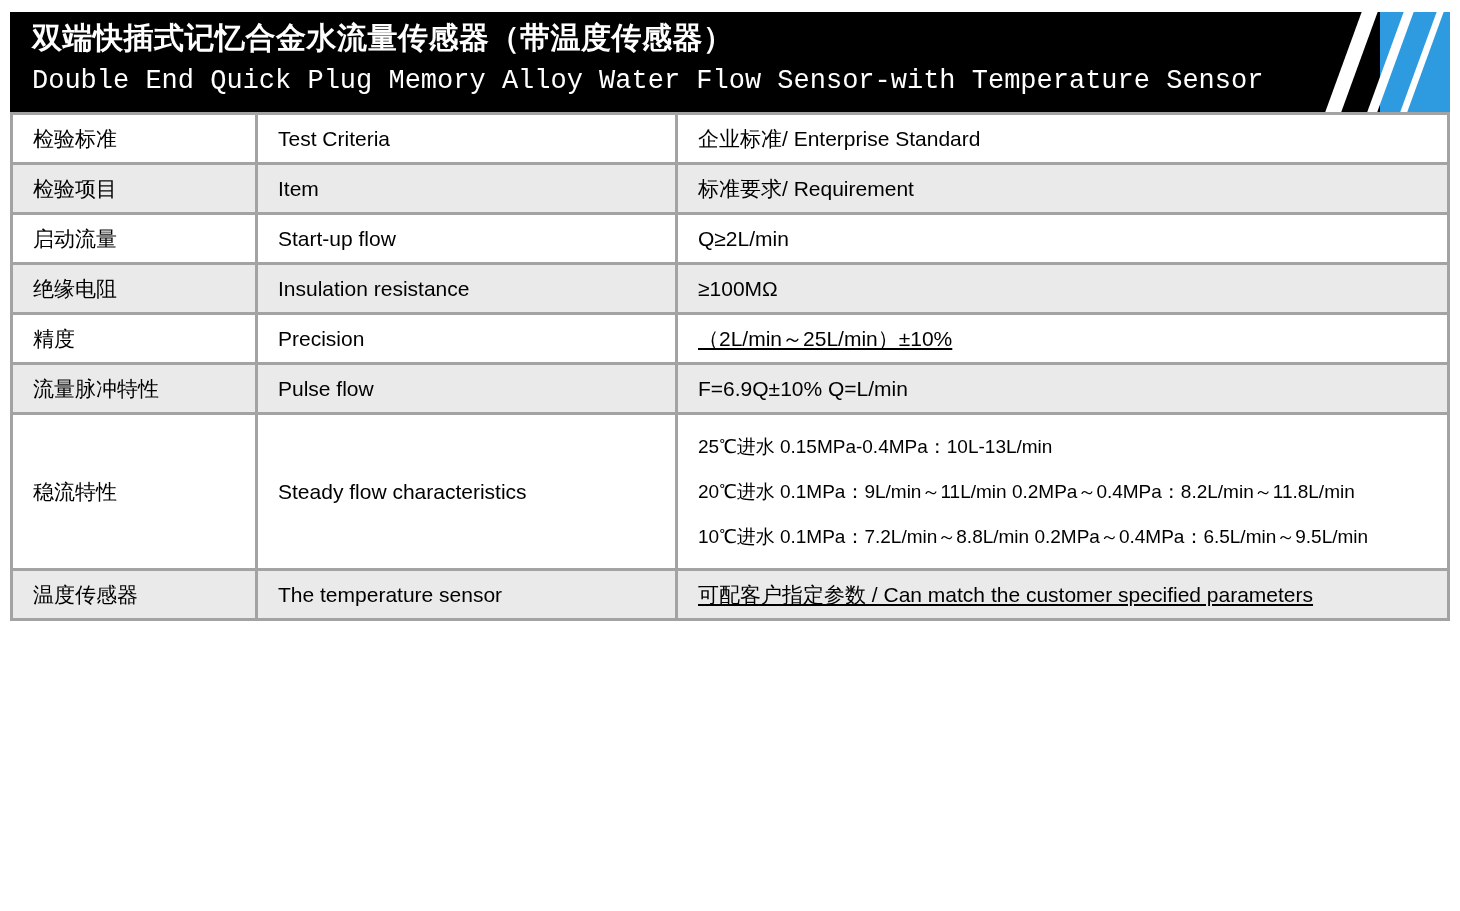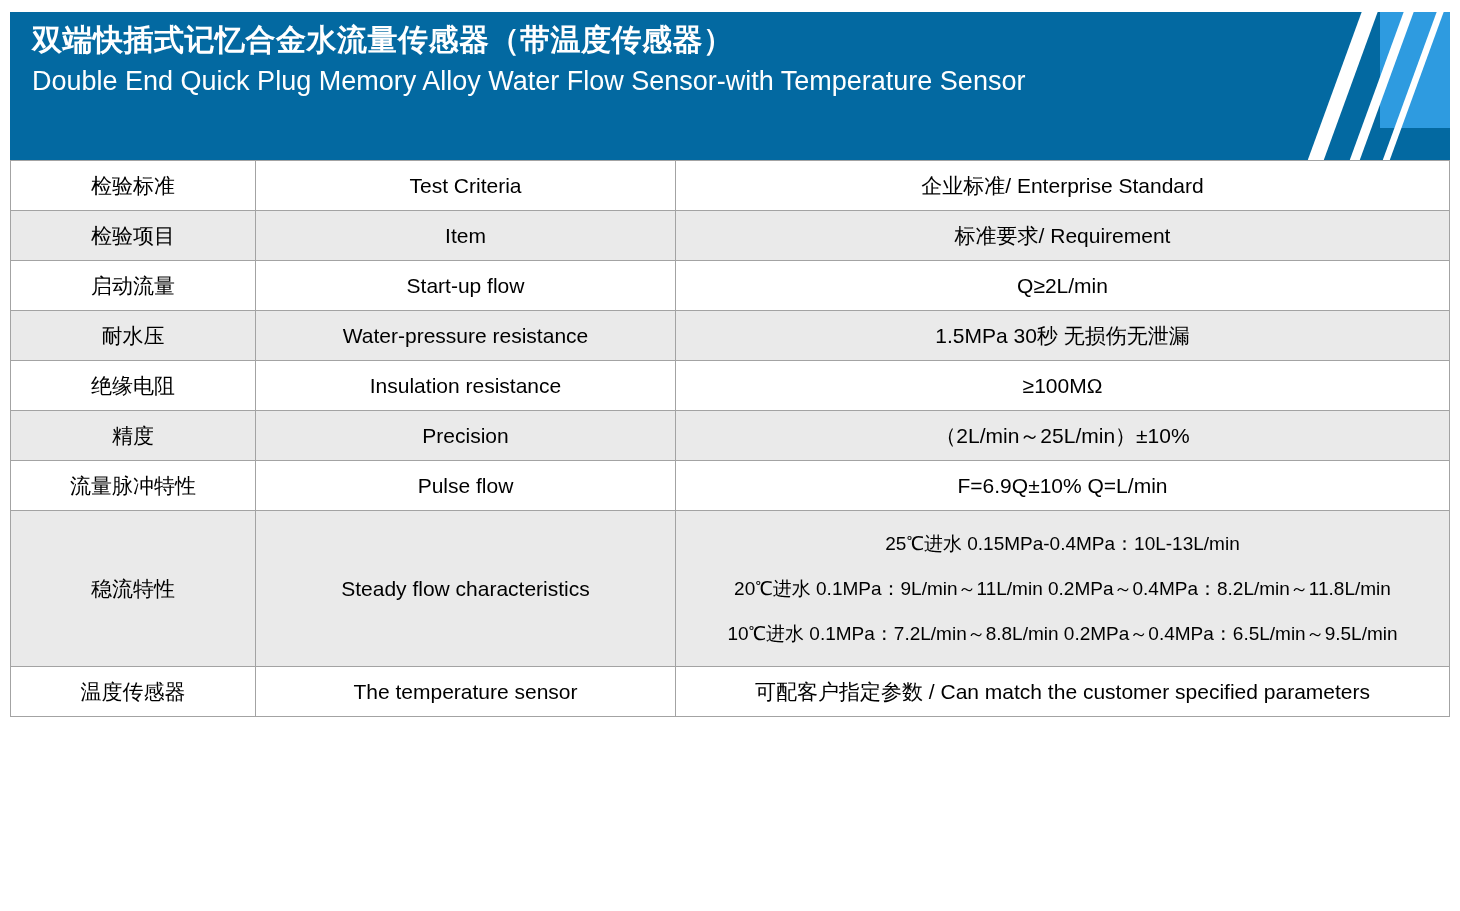--- a/index.html
+++ b/index.html
@@ -17,23 +17,24 @@
   .sheet {
     position: relative;
     width: 1460px;
     height: 911px;
     box-sizing: border-box;
     padding: 12px 10px 0 10px;
   }
   
   .header {
     position: relative;
-    height: 148px;
-    background: #0369a1;
+    height: 100px;
+    background: #000000;
     overflow: hidden;
+    font-family: Liberation Mono, monospace;
   }
   .header-text {
     position: relative;
     z-index: 3;
     padding: 6px 0 0 22px;
     color: #ffffff;
   }
   .title-cn {
     font-size: 30px;
     font-weight: bold;
@@ -69,28 +70,27 @@
     z-index: 1;
   }
   
   table.spec {
     width: 100%;
     border-collapse: collapse;
     table-layout: fixed;
     margin-top: 0;
   }
   table.spec td {
-    border: 1px solid #a3a3a3;
+    border: 3px solid #a3a3a3;
     padding: 0 20px;
     vertical-align: middle;
     font-size: 21px;
     line-height: 28px;
     height: 50px;
     box-sizing: border-box;
-    text-align: center;
   }
   table.spec tr:nth-child(odd) td { background: #ffffff; }
   table.spec tr:nth-child(even) td { background: #eaeaea; }
   td.col-cn {
     width: 245px;
     padding-left: 32px;
     font-size: 21px;
   }
   td.col-en {
     width: 420px;
@@ -101,21 +101,21 @@
     padding-left: 18px;
     font-size: 21px;
   }
   tr.tall td { height: 156px; }
   .val-lines {
     font-size: 19px;
     line-height: 45px;
   }
   .val-lines div { white-space: nowrap; }
   .nowrap { white-space: nowrap; }
-  .small-val { font-size: 20px; }
+  .small-val { font-size: 20px; text-decoration: underline; }
 </style>
 </head>
 <body>
 
 <div class="sheet">
 
   <div class="header">
     <div class="header-corner"></div>
     <div class="stripe s1"></div>
     <div class="stripe s2"></div>
@@ -135,25 +135,20 @@
       </tr>
       <tr>
         <td class="col-cn">检验项目</td>
         <td class="col-en">Item</td>
         <td class="col-val">标准要求/ Requirement</td>
       </tr>
       <tr>
         <td class="col-cn">启动流量</td>
         <td class="col-en">Start-up flow</td>
         <td class="col-val">Q≥2L/min</td>
-      </tr>
-      <tr>
-        <td class="col-cn">耐水压</td>
-        <td class="col-en">Water-pressure resistance</td>
-        <td class="col-val">1.5MPa  30秒  无损伤无泄漏</td>
       </tr>
       <tr>
         <td class="col-cn">绝缘电阻</td>
         <td class="col-en">Insulation resistance</td>
         <td class="col-val">≥100MΩ</td>
       </tr>
       <tr>
         <td class="col-cn">精度</td>
         <td class="col-en">Precision</td>
         <td class="col-val small-val">（2L/min～25L/min）±10%</td>

